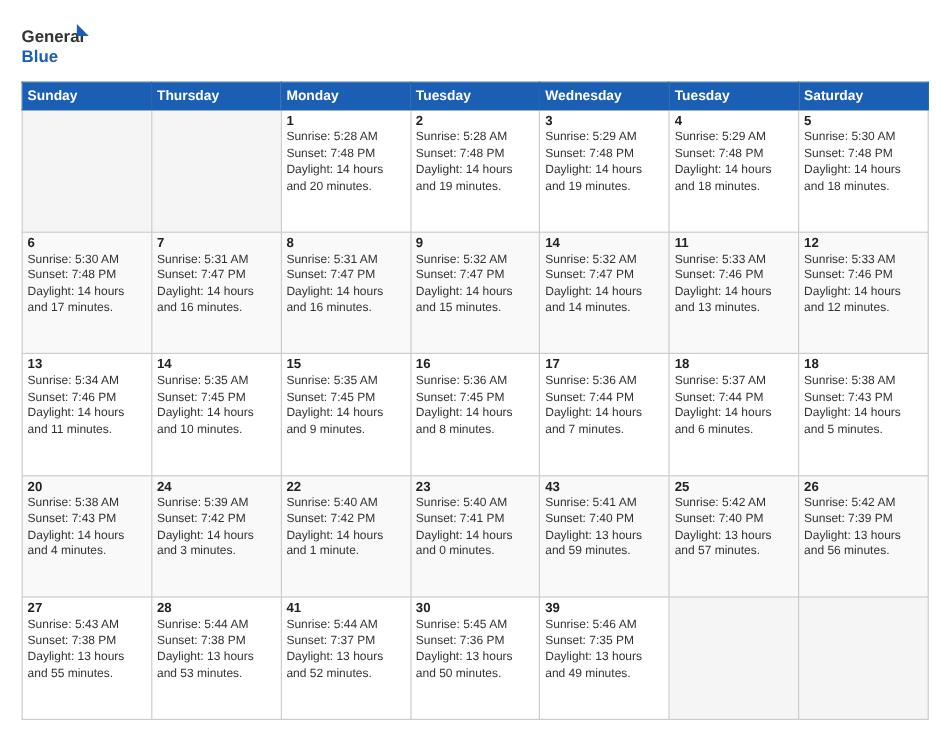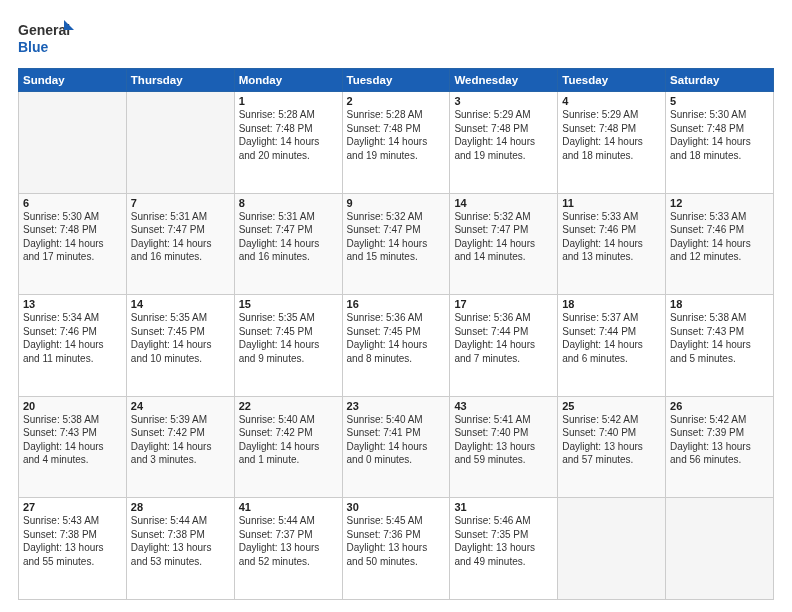--- a/index.html
+++ b/index.html
@@ -249,21 +249,21 @@
           </td>
           <td>
             <span class="day-num">41</span>
             <div class="cell-text">Sunrise: 5:44 AM<br>Sunset: 7:37 PM<br>Daylight: 13 hours and 52 minutes.</div>
           </td>
           <td>
             <span class="day-num">30</span>
             <div class="cell-text">Sunrise: 5:45 AM<br>Sunset: 7:36 PM<br>Daylight: 13 hours and 50 minutes.</div>
           </td>
           <td>
-            <span class="day-num">31</span>
+            <span class="day-num">39</span>
             <div class="cell-text">Sunrise: 5:46 AM<br>Sunset: 7:35 PM<br>Daylight: 13 hours and 49 minutes.</div>
           </td>
           <td class="empty"></td>
           <td class="empty"></td>
         </tr>
       </tbody>
   </table>
 </div>
 
 </body></html>

